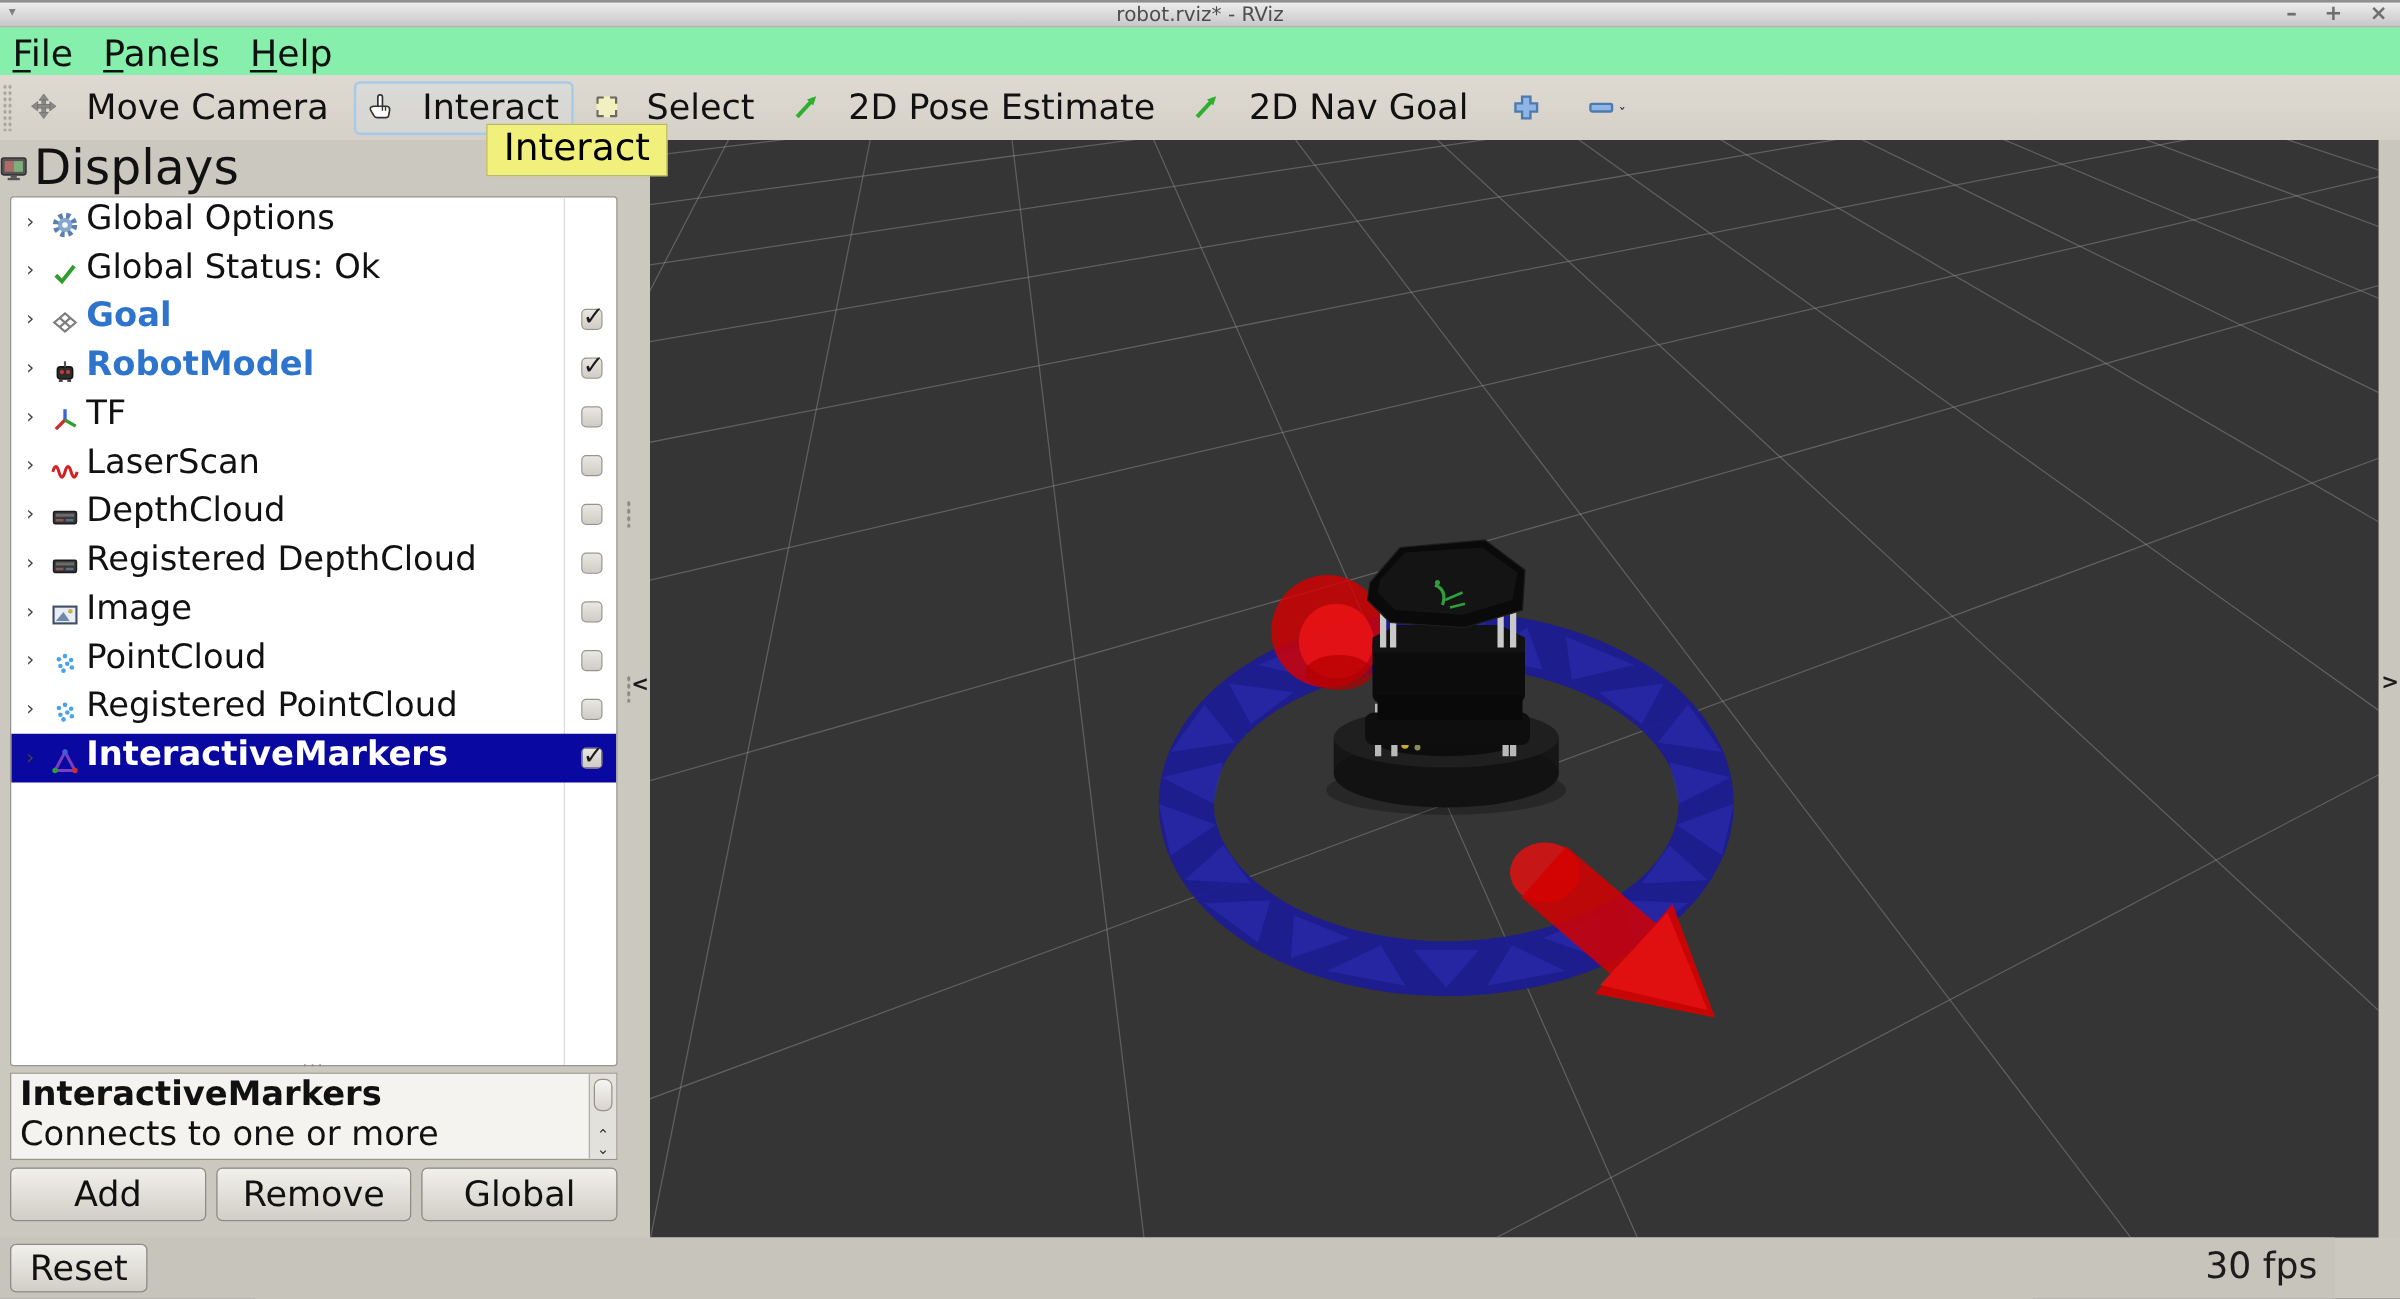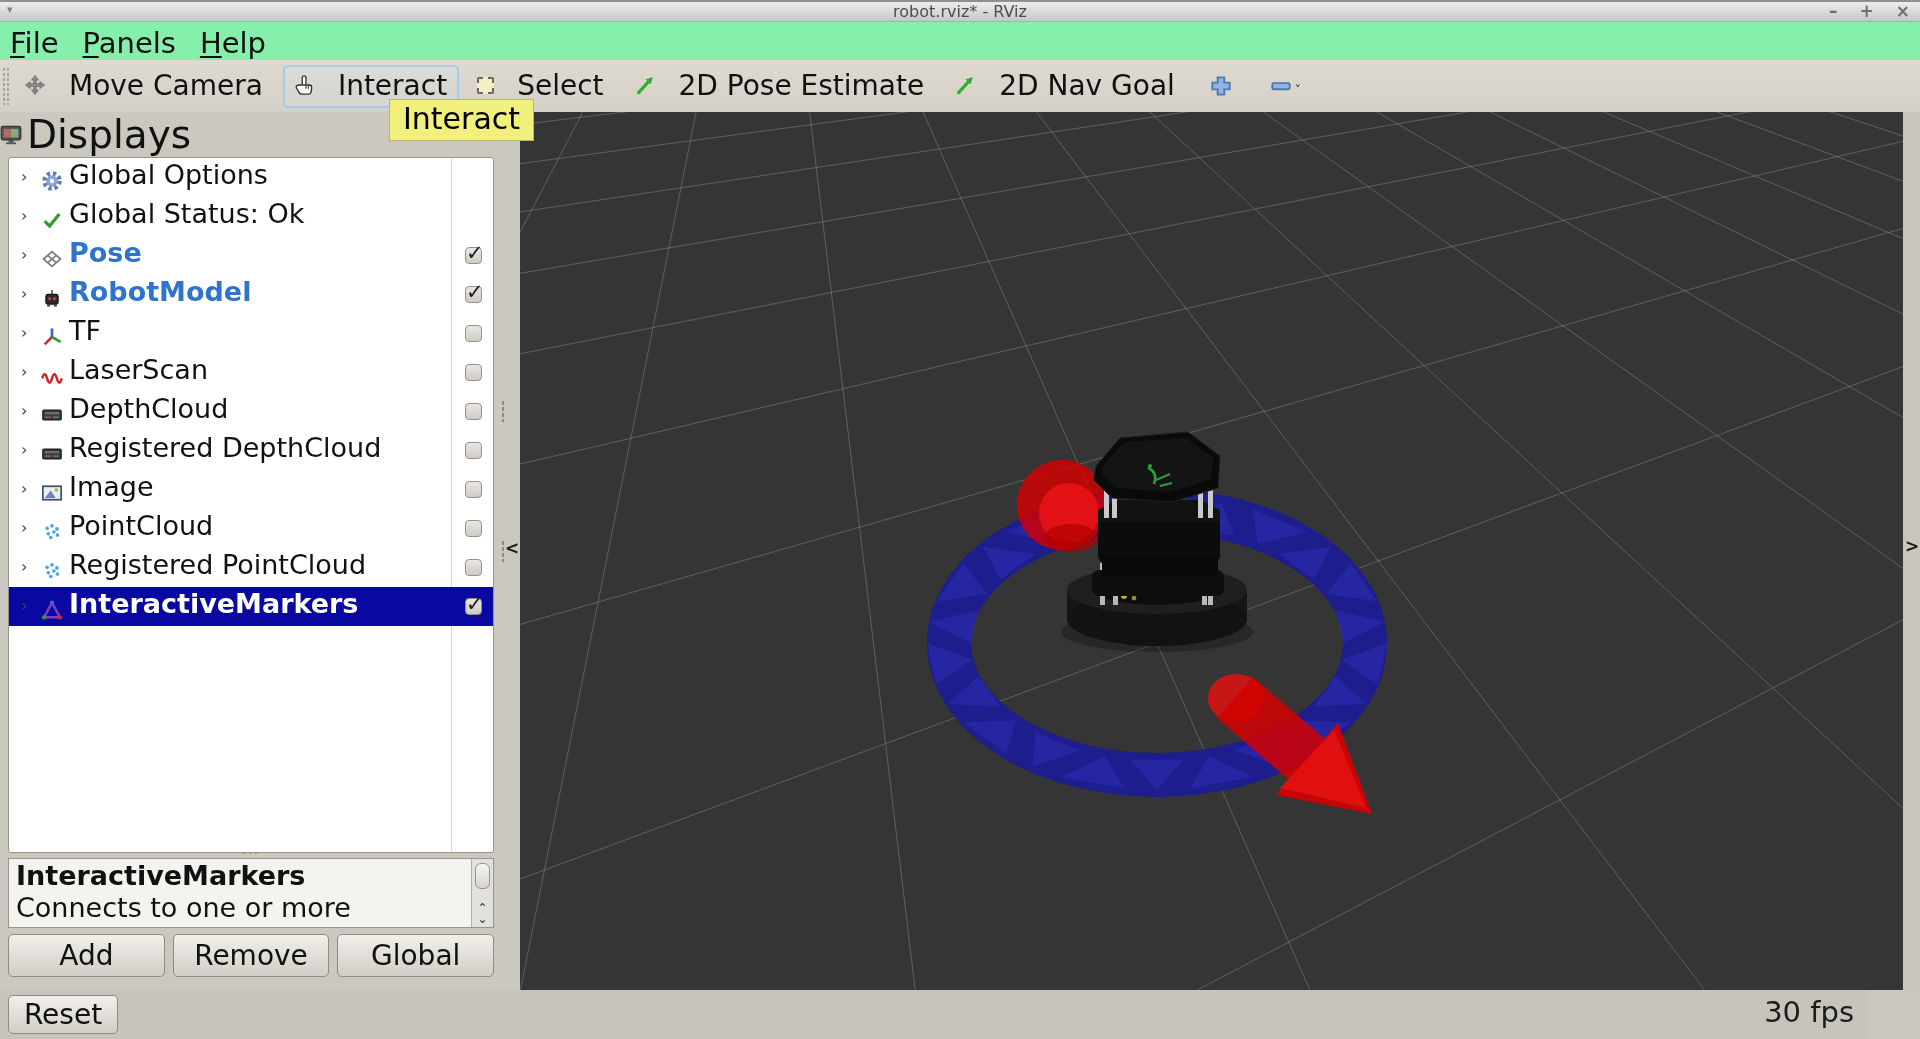--- a/index.html
+++ b/index.html
@@ -215,21 +215,21 @@
         </div>
         <div class="trow enabled">
           <span class="expand">›</span>
           <span class="ticonbox"><svg width="22" height="22" viewBox="0 0 18 18">
               <g stroke="#7d7d7d" stroke-width="1.4" fill="none">
                 <polygon points="9,3 16,9 9,15 2,9"></polygon>
                 <line x1="5.5" y1="6" x2="12.5" y2="12"></line>
                 <line x1="12.5" y1="6" x2="5.5" y2="12"></line>
               </g>
             </svg></span>
-          <span class="rlabel">Pose</span>
+          <span class="rlabel">Goal</span>
           <span class="cbcell">
             <span class="checkbox checked"></span>
           </span>
         </div>
         <div class="trow enabled">
           <span class="expand">›</span>
           <span class="ticonbox"><svg width="22" height="22" viewBox="0 0 18 18">
               <rect x="4" y="6" width="10" height="8" rx="2" fill="#2c2c2c" stroke="#111"></rect>
               <circle cx="7" cy="9.5" r="1.3" fill="#d23b3b"></circle>
               <circle cx="11" cy="9.5" r="1.3" fill="#d23b3b"></circle>

